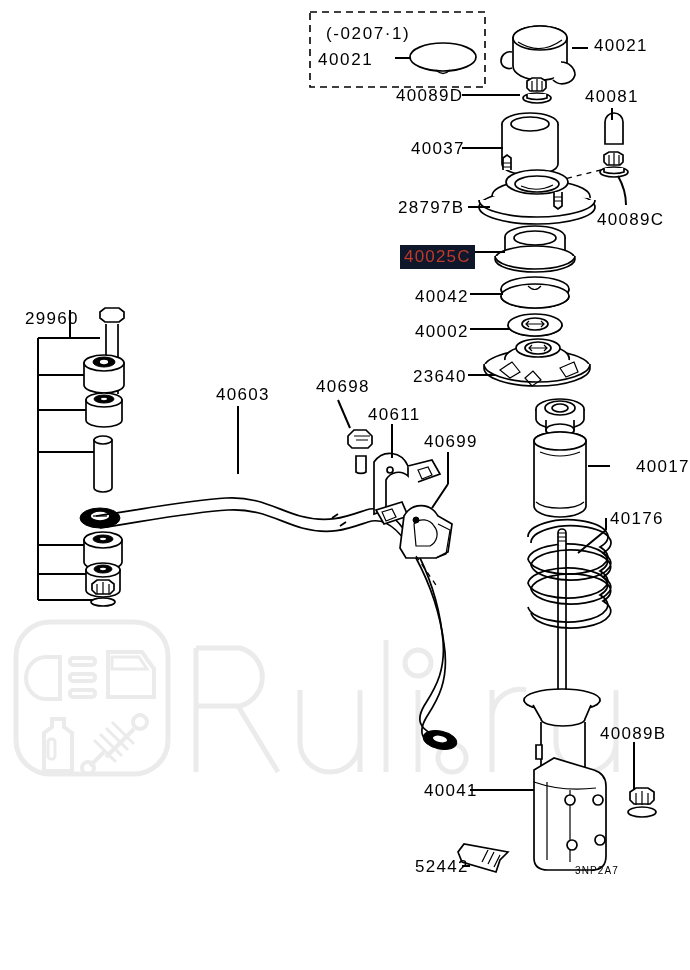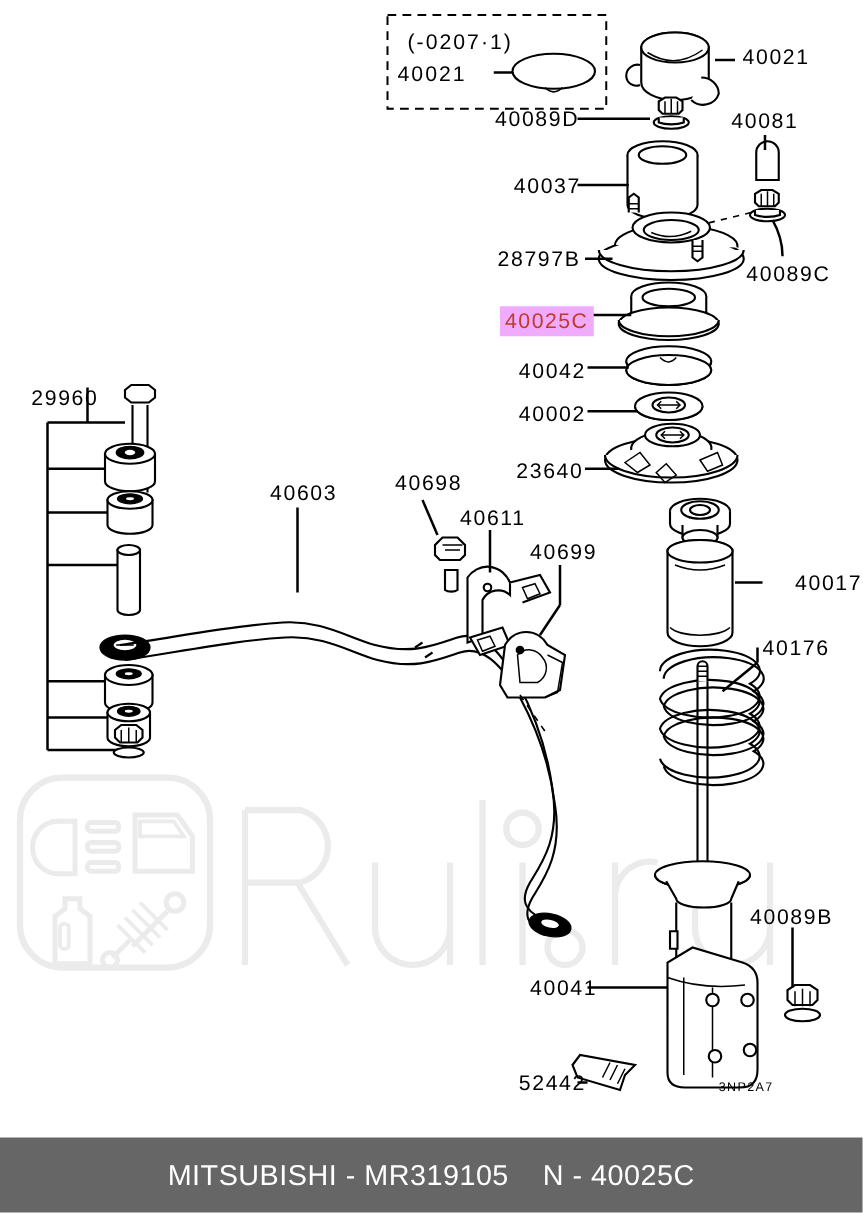--- a/index.html
+++ b/index.html
@@ -15,21 +15,21 @@
   .lbl{
     position:absolute;
     font-family:"Liberation Sans", sans-serif;
     font-size:17px;
     letter-spacing:1.3px;
     color:#000;
     white-space:nowrap;
     line-height:1;
   }
   .lbl.hl{
-    background:#f0abfc;
+    background:#0f172a;
     color:#c0392b;
     padding:3px 4px 4px 4px;
     letter-spacing:1.2px;
   }
   .lbl.small{font-size:10px;letter-spacing:1.1px;}
   .boxlbl{
     position:absolute;
     font-family:"Liberation Sans", sans-serif;
     font-size:17px;letter-spacing:1.6px;color:#000;white-space:nowrap;
   }
@@ -378,17 +378,14 @@
   <div class="lbl" style="left:368px;top:406px;">40611</div>
   <div class="lbl" style="left:424px;top:433px;">40699</div>
   <div class="lbl" style="left:614px;top:458px;margin-left:22px;">40017</div>
   <div class="lbl" style="left:610px;top:510px;">40176</div>
   <div class="lbl" style="left:600px;top:725px;">40089B</div>
   <div class="lbl" style="left:424px;top:782px;">40041</div>
   <div class="lbl" style="left:415px;top:858px;">52442</div>
 
   <div class="lbl small" style="left:575px;top:866px;">3NP2A7</div>
 
-  <div id="footer">
-    <span class="ftxt">MITSUBISHI - MR319105    N - 40025C</span>
-  </div>
 
 </div>
 
 </body></html>

